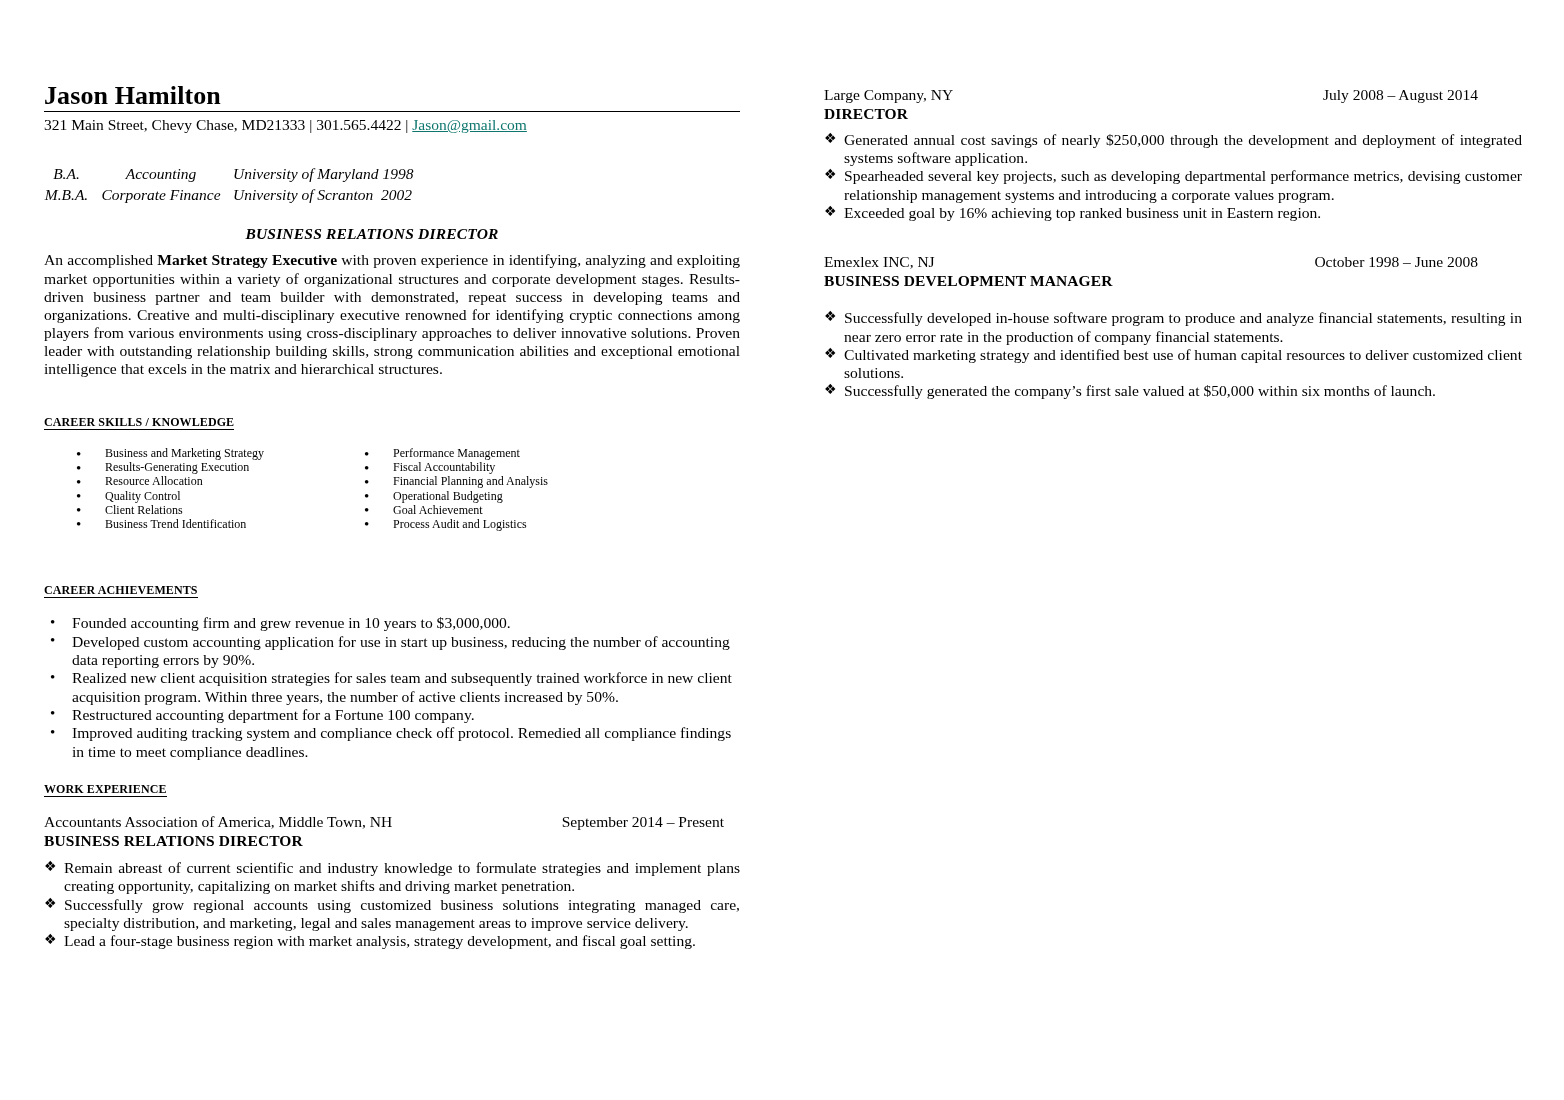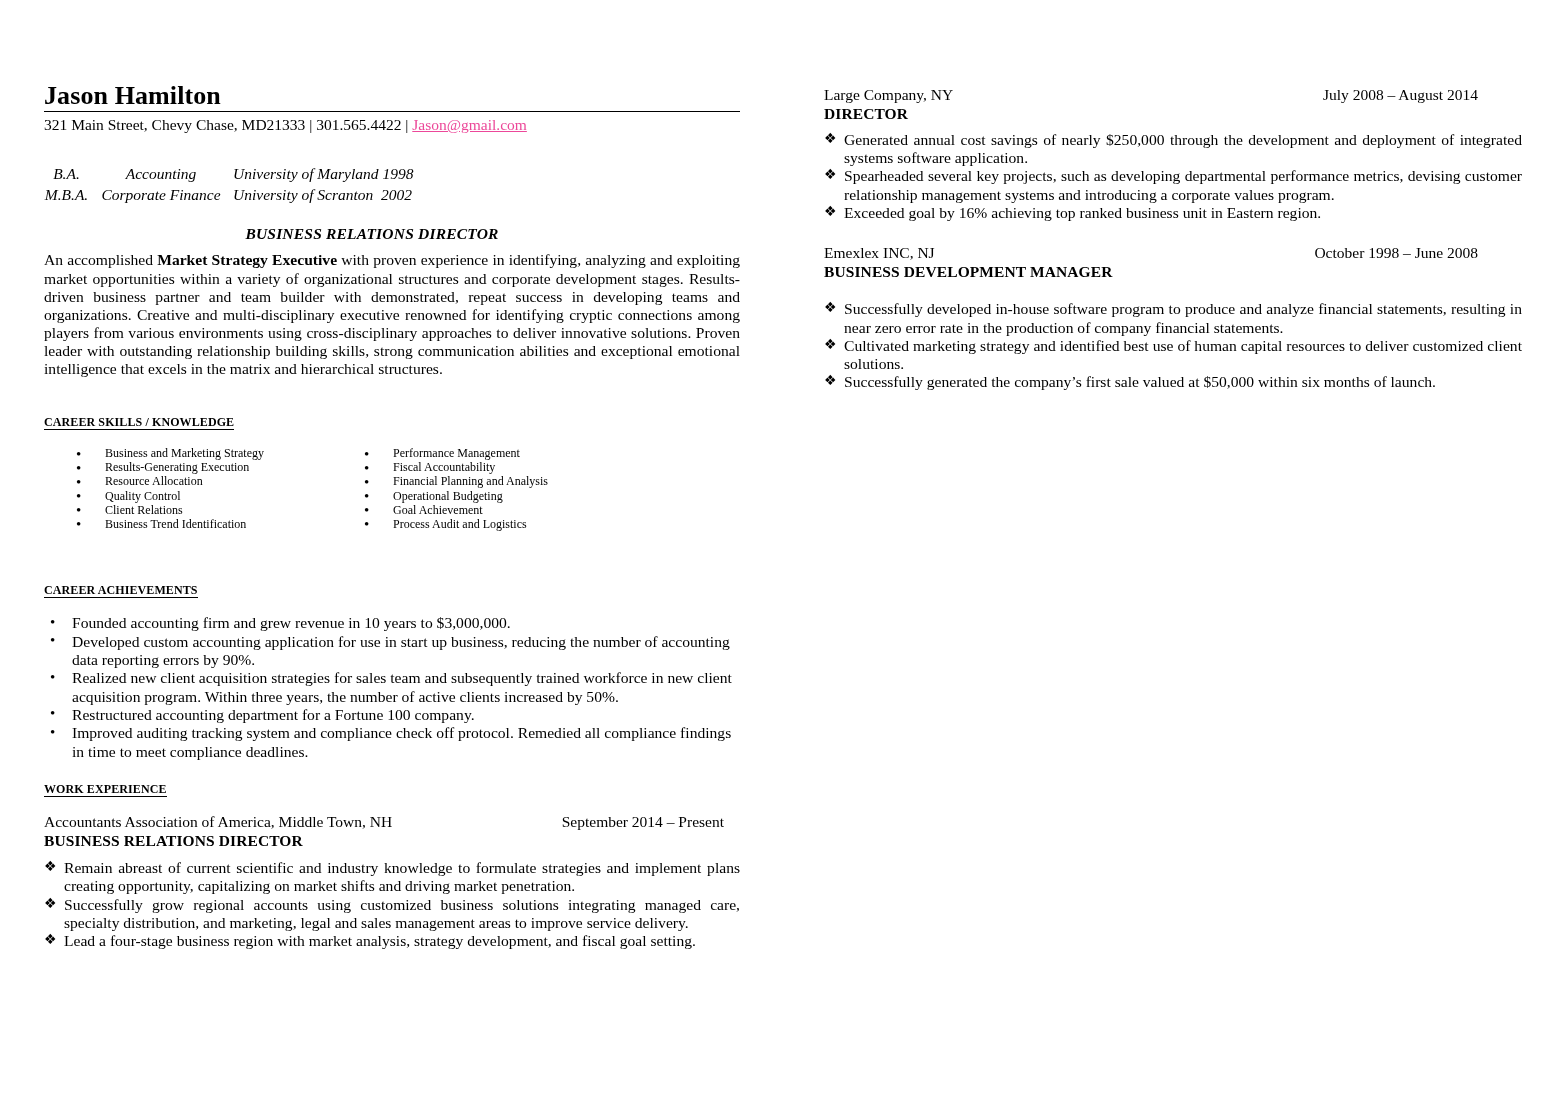--- a/index.html
+++ b/index.html
@@ -49,21 +49,21 @@
     border-top: 1px solid #000;
     margin: 0 0 3px 0;
     width: 696px;
   }
   .contact {
     font-size: 15.5px;
     line-height: 1.25;
     margin: 0;
   }
   .contact a.email {
-    color: #ec4899;
+    color: #0f766e;
     text-decoration: underline;
   }
 
   
   .education {
     margin-top: 30px;
     font-style: italic;
     font-size: 15.5px;
     line-height: 1.32;
   }
@@ -316,21 +316,21 @@
         <span class="job-dates">July 2008 – August 2014</span>
       </div>
       <div class="job-title">DIRECTOR</div>
       <ul class="diamonds">
         <li>Generated annual cost savings of nearly $250,000 through the development and deployment of integrated systems software application.</li>
         <li>Spearheaded several key projects, such as developing departmental performance metrics, devising customer relationship management systems and introducing a corporate values program.</li>
         <li>Exceeded goal by 16% achieving top ranked business unit in Eastern region.</li>
       </ul>
     </div>
 
-    <div class="job second" style="margin-top:22px;">
+    <div class="job second" style="margin-top:31px;">
       <div class="job-row">
         <span class="job-company">Emexlex INC, NJ</span>
         <span class="job-dates">October 1998 – June 2008</span>
       </div>
       <div class="job-title">BUSINESS DEVELOPMENT MANAGER</div>
       <ul class="diamonds">
         <li>Successfully developed in-house software program to produce and analyze financial statements, resulting in near zero error rate in the production of company financial statements.</li>
         <li>Cultivated marketing strategy and identified best use of human capital resources to deliver customized client solutions.</li>
         <li>Successfully generated the company’s first sale valued at $50,000 within six months of launch.</li>
       </ul>

